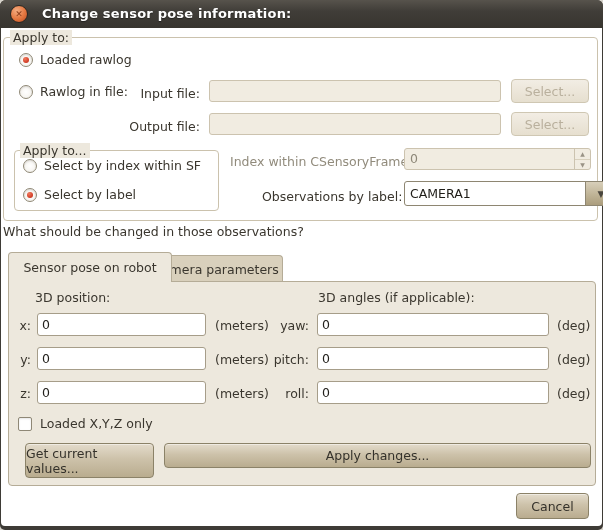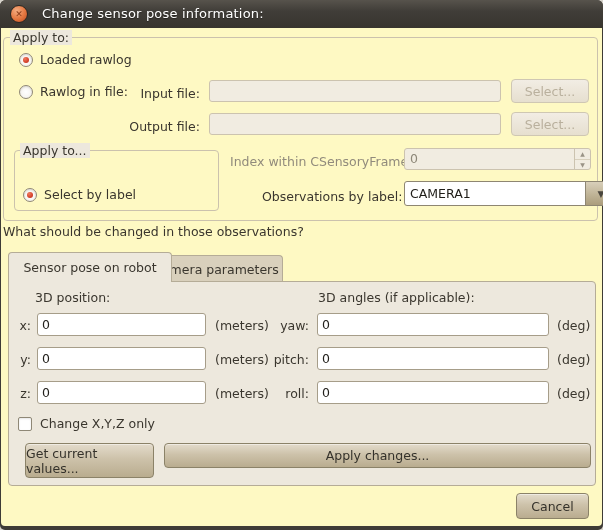--- a/index.html
+++ b/index.html
@@ -15,26 +15,26 @@
   }
   .closebtn {
     position:absolute; left:10px; top:5px; width:18px; height:18px;
     border-radius:50%; border:1px solid #2b2823;
     background:radial-gradient(circle at 35% 30%, #f5ac80, #e4763f 55%, #c25327 90%);
     display:flex; align-items:center; justify-content:center;
     color:#8c3c1b; font-size:9px; font-weight:bold; cursor:default;
   }
   .title {
     position:absolute; left:42px; top:0; height:36px; line-height:28px;
-    color:#ffffff; font-size:13px; font-weight:normal; letter-spacing:0.2px;
+    color:#ffffff; font-size:13px; font-weight:bold; letter-spacing:0.2px;
     text-shadow:0 1px 1px rgba(0,0,0,0.4);
   }
   .content {
     position:absolute; left:1px; top:28px; width:601px; height:498px;
-    background:#fef9c3; border-radius:0 0 4px 4px;
+    background:#ffffff; border-radius:0 0 4px 4px;
   }
   .lbl { position:absolute; font-size:12.5px; color:#3a362e; white-space:nowrap; }
   .lbl.dim { color:#918b7c; }
   .group {
     position:absolute; border:1px solid #cbc2ad; border-radius:4px;
   }
   .legend {
     position:absolute; top:-8px; background:#EDE8DD; padding:0 3px;
     font-size:12.5px; color:#3a362e; white-space:nowrap; line-height:15px;
   }
@@ -143,20 +143,24 @@
     <div class="btn disabled" style="left:510px; top:51px; width:78px; height:24px;">Select...</div>
 
     <div class="lbl" style="left:100px; top:91px; width:99px; text-align:right;">Output file:</div>
     <input class="tinput disabled" style="left: 208px; top: 85px; width: 292px; height: 22px;" disabled="">
     <div class="btn disabled" style="left:510px; top:84px; width:78px; height:24px;">Select...</div>
 
     <div class="group" style="left:13px; top:122px; width:205px; height:61px;">
       <span class="legend" style="left:5px;">Apply to...</span>
     </div>
 
+    <div class="radio-row" style="left:22px; top:130px;">
+      <span class="radio"></span>
+      <span class="lbl" style="position:static;">Select by index within SF</span>
+    </div>
 
     <div class="radio-row" style="left:22px; top:159px;">
       <span class="radio checked"></span>
       <span class="lbl" style="position:static;">Select by label</span>
     </div>
 
     <div class="lbl dim" style="left:229px; top:126px;">Index within CSensoryFrame</div>
     <div class="spinner" style="left:403px; top:120px; width:187px; height:22px;">
       <span class="val">0</span>
       <span class="spin-col">
@@ -203,21 +207,21 @@
 
     <div class="lbl" style="left:8px; top:358px; width:22px; text-align:right; z-index:4;">z:</div>
     <input class="tinput" style="left: 36px; top: 353px; width: 169px; height: 23px; z-index: 4;" value="0">
     <div class="lbl" style="left:214px; top:358px; z-index:4;">(meters)</div>
     <div class="lbl" style="left:266px; top:358px; width:42px; text-align:right; z-index:4;">roll:</div>
     <input class="tinput" style="left: 316px; top: 353px; width: 232px; height: 23px; z-index: 4;" value="0">
     <div class="lbl" style="left:556px; top:358px; z-index:4;">(deg)</div>
 
     <div class="chk-row" style="left:17px; top:388px; z-index:4;">
       <span class="checkbox"></span>
-      <span class="lbl" style="position:static;">Change X,Y,Z only</span>
+      <span class="lbl" style="position:static;">Loaded X,Y,Z only</span>
     </div>
 
     <div class="btn" style="left:24px; top:415px; width:129px; height:35px; z-index:4;">Get current values...</div>
     <div class="btn" style="left:163px; top:415px; width:427px; height:25px; z-index:4;">Apply changes...</div>
 
     <div class="btn" style="left:515px; top:465px; width:73px; height:26px;">Cancel</div>
 
   </div>
 </div>
 

